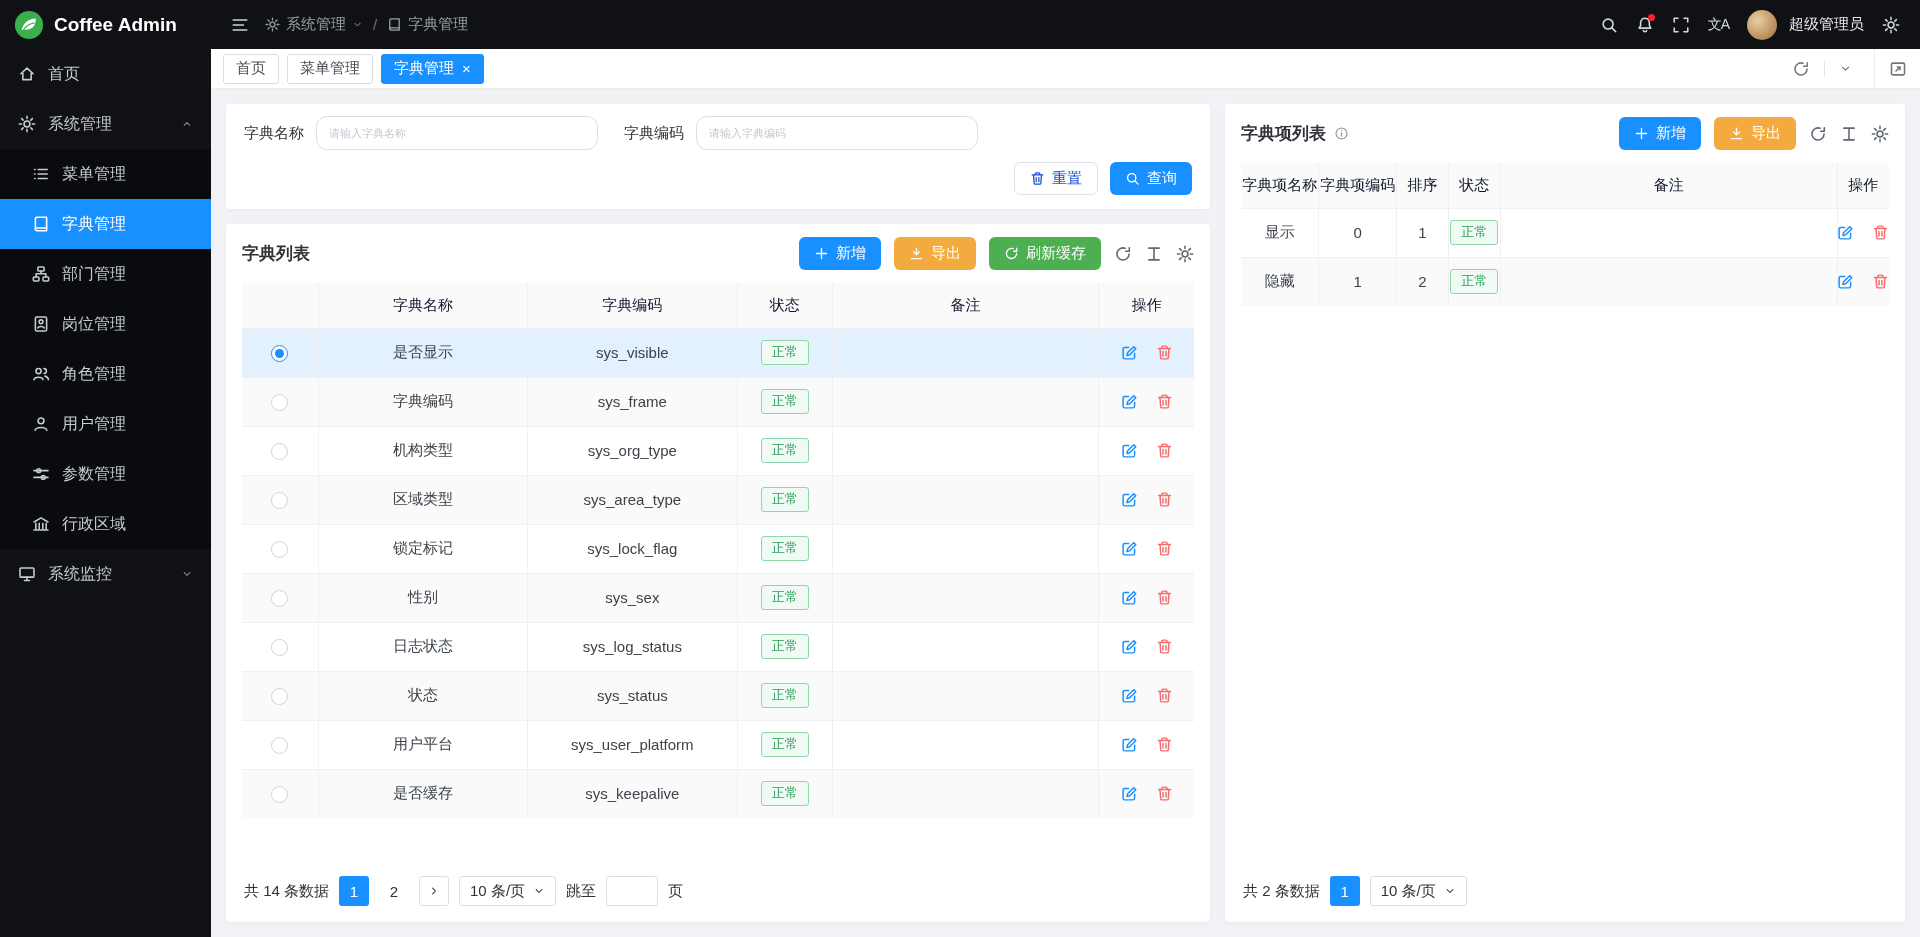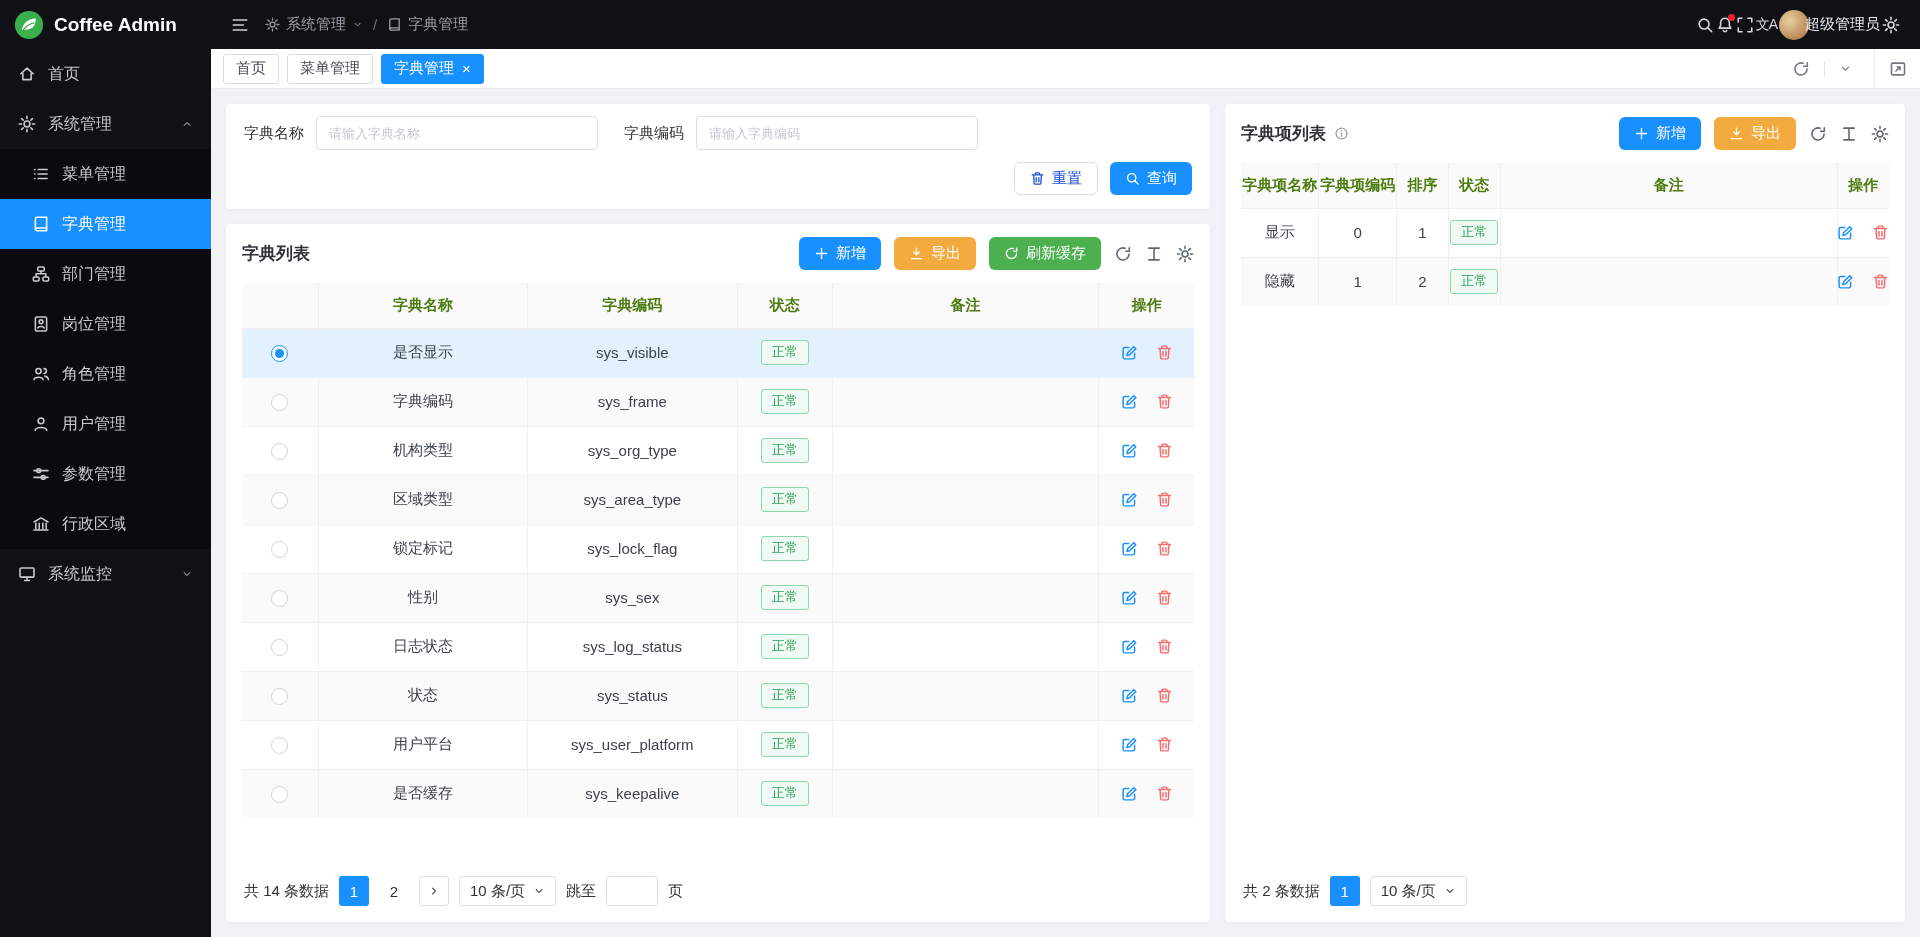--- a/index.html
+++ b/index.html
@@ -18,21 +18,21 @@
 .submenu{background:#0a0b0e}
 .submenu .menu-item{padding-left:32px}
 .menu-item.active{background:#1890ff;color:#fff}
 
 .main-col{flex:1;display:flex;flex-direction:column;min-width:0}
 .topbar{height:49px;background:#101114;display:flex;align-items:center;gap:16px;padding:0 20px;color:#9ba1ab;flex-shrink:0}
 .burger{color:#ccd0d6;cursor:pointer}
 .crumbs{display:flex;align-items:center;gap:10px;font-size:15px;color:#989ea8}
 .crumb{display:flex;align-items:center;gap:6px;cursor:pointer}
 .sep{color:#6d737d}
-.topbar-right{margin-left:auto;display:flex;align-items:center;gap:2px;color:#d3d7dd}
+.topbar-right{margin-left:auto;display:flex;align-items:center;gap:18px;color:#d3d7dd}
 .bell-wrap{position:relative;display:flex;cursor:pointer}
 .dot{position:absolute;top:-2px;right:-1px;width:7px;height:7px;border-radius:50%;background:#f5222d}
 .trans{font-size:14px;letter-spacing:-1px;cursor:pointer}
 .avatar{width:30px;height:30px;border-radius:50%;background:radial-gradient(circle at 35% 35%,#e9cf9f,#b98a5a 70%,#8a623c);cursor:pointer}
 .uname{color:#e8eaed;font-size:15px;margin-left:-6px;cursor:pointer}
 
 .tabbar{height:40px;background:#fff;display:flex;align-items:center;gap:8px;padding-left:12px;border-bottom:1px solid #ececec;flex-shrink:0}
 .tab{height:30px;display:inline-flex;align-items:center;gap:8px;padding:0 12px;border:1px solid #d8dce2;border-radius:3px;font-size:15px;color:#495057;background:#fff;cursor:pointer;white-space:nowrap}
 .tab.active{background:#1890ff;border-color:#1890ff;color:#fff}
 .tab .x{font-size:15px;line-height:1}
@@ -40,38 +40,38 @@
 .vdiv{width:1px;height:16px;background:#e3e3e3}
 .tabbar-box{width:46px;height:100%;border-left:1px solid #ececec;display:flex;align-items:center;justify-content:center;color:#70777f;cursor:pointer}
 
 .main{flex:1;display:flex;gap:15px;padding:15px;min-height:0}
 .left-panel{width:984px;flex-shrink:0;display:flex;flex-direction:column;gap:15px;min-height:0}
 .card{background:#fff;border-radius:4px;box-shadow:0 1px 4px rgba(0,0,0,.04)}
 .search-card{padding:12px 18px 14px}
 .search-row{display:flex;align-items:center;gap:26px}
 .field{display:flex;align-items:center;gap:12px}
 .field label{font-size:15px;color:#333;white-space:nowrap}
-.field input{width:282px;height:34px;border:1px solid #dcdfe6;border-radius:4px;padding:0 12px;font-size:13px;color:#0f172a}
+.field input{width:282px;height:34px;border:1px solid #dcdfe6;border-radius:11px;padding:0 12px;font-size:11px;color:#0f172a}
 .field input::placeholder{color:#c3c8d0}
 .btn-row{display:flex;justify-content:flex-end;gap:12px;margin-top:12px}
 .btn{height:33px;display:inline-flex;align-items:center;gap:7px;padding:0 15px;border-radius:6px;font-size:15px;color:#fff}
 .btn.primary{background:#1890ff}
 .btn.warning{background:#f3ab3f}
 .btn.success{background:#4caf50}
 .btn.ghost{background:#fff;border:1px solid #dcdfe6;color:#1d4ed8}
 .list-card{flex:1;display:flex;flex-direction:column;min-height:0;padding:0 16px 12px}
 .card-head{display:flex;align-items:center;padding:13px 0;gap:12px}
 .card-title{font-size:17px;font-weight:600;color:#2f3338;display:flex;align-items:center;gap:8px}
 .info-ic{color:#9aa0a8}
 .card-tools{margin-left:auto;display:flex;align-items:center;gap:13px}
 .tool{color:#5f6771;cursor:pointer}
 
 .data-table{width:100%;border-collapse:collapse;table-layout:fixed;border-style:hidden}
 .data-table th,.data-table td{border:1px solid #f0f0f3;text-align:center;font-size:15px;overflow:hidden;white-space:nowrap}
-.data-table th{background:#fafafb;height:45px;font-weight:700;color:#4d7c0f}
+.data-table th{background:#fafafb;height:45px;font-weight:400;color:#0f172a}
 .data-table td{height:49px;color:#3c434a}
 tr.stripe td{background:#fafafa}
 tr.selected td{background:#e2f1fd}
 .radio{display:inline-block;width:17px;height:17px;border-radius:50%;border:1.5px solid #cfd3d9;background:#fff;position:relative;vertical-align:middle;cursor:pointer}
 .radio.checked{border-color:#1890ff}
 .radio.checked::after{content:"";position:absolute;inset:3px;border-radius:50%;background:#1890ff}
 .badge{display:inline-block;padding:3px 10px;border:1px solid #8fd6a8;background:#f0faf4;color:#2f9e5b;font-size:13px;border-radius:3px;line-height:1.3}
 .ops{display:flex;align-items:center;justify-content:center;gap:18px}
 .op{display:inline-flex}
 .op.edit{color:#1890ff}

